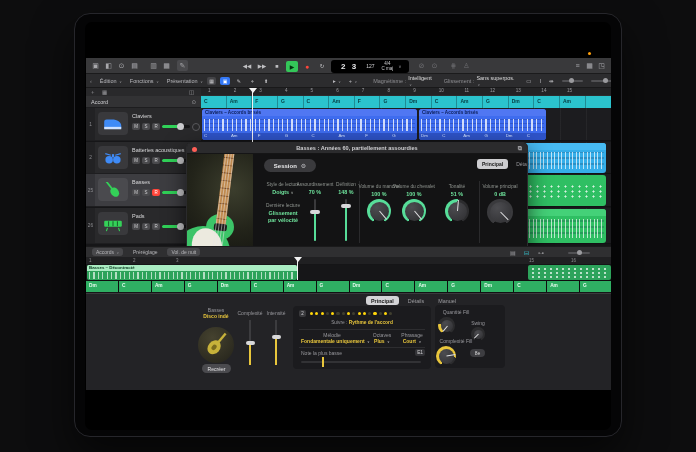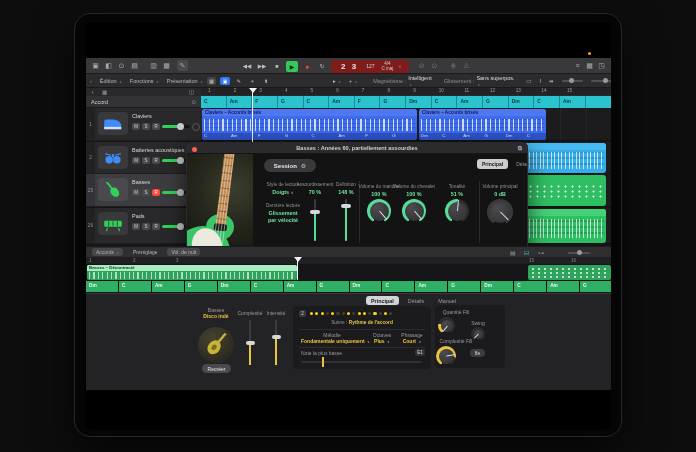--- a/index.html
+++ b/index.html
@@ -13,21 +13,21 @@
 
   
   .toolbar{position:absolute;left:0;top:0;width:526px;height:16px;background:#39393b;border-bottom:1px solid #1b1b1c;}
   .tbico{position:absolute;top:2px;width:11px;height:11px;border-radius:2px;color:#a8a8ac;font-size:7px;
          display:flex;align-items:center;justify-content:center;background:transparent;}
   .tbico.box{background:#4a4a4d;}
   .transport{position:absolute;left:155px;top:2px;height:12px;display:flex;gap:3px;align-items:center;}
   .tr{width:12px;height:11px;border-radius:2px;color:#bfbfc2;font-size:5.5px;display:flex;align-items:center;justify-content:center;}
   .tr.play{background:#34c759;color:#04320f;font-size:6px;}
   .tr.rec{color:#ff453a;font-size:7px;}
-  .lcd{position:absolute;left:245px;top:1.5px;width:78px;height:13px;background:#7f1d1d;border-radius:3px;
+  .lcd{position:absolute;left:245px;top:1.5px;width:78px;height:13px;background:#000000;border-radius:3px;
        display:flex;align-items:center;color:#e8e8ea;}
   .lcd .digits{font-size:8px;font-weight:bold;letter-spacing:2px;margin-left:10px;}
   .lcd .tempo{font-size:5px;color:#d2d2d5;margin-left:8px;line-height:1;text-align:center;}
   .lcd .sig{font-size:4.5px;color:#cfcfd2;margin-left:7px;line-height:1.15;text-align:center;}
   .lcd .chev{font-size:4.5px;color:#8e8e93;margin-left:5px;}
   .dimico{color:#6f6f73;}
 
   
   .menubar{position:absolute;left:0;top:16px;width:526px;height:14px;background:#2c2c2e;border-bottom:1px solid #19191a;
            display:flex;align-items:center;font-size:5.5px;color:#b8b8bc;}

